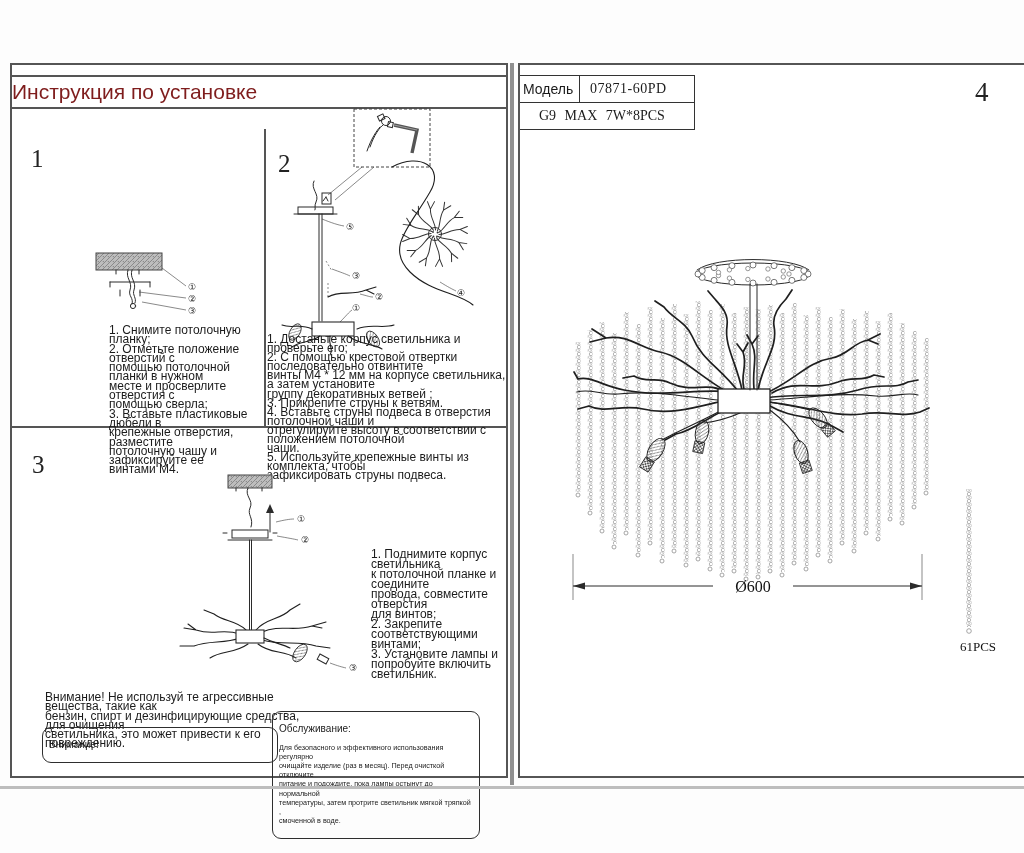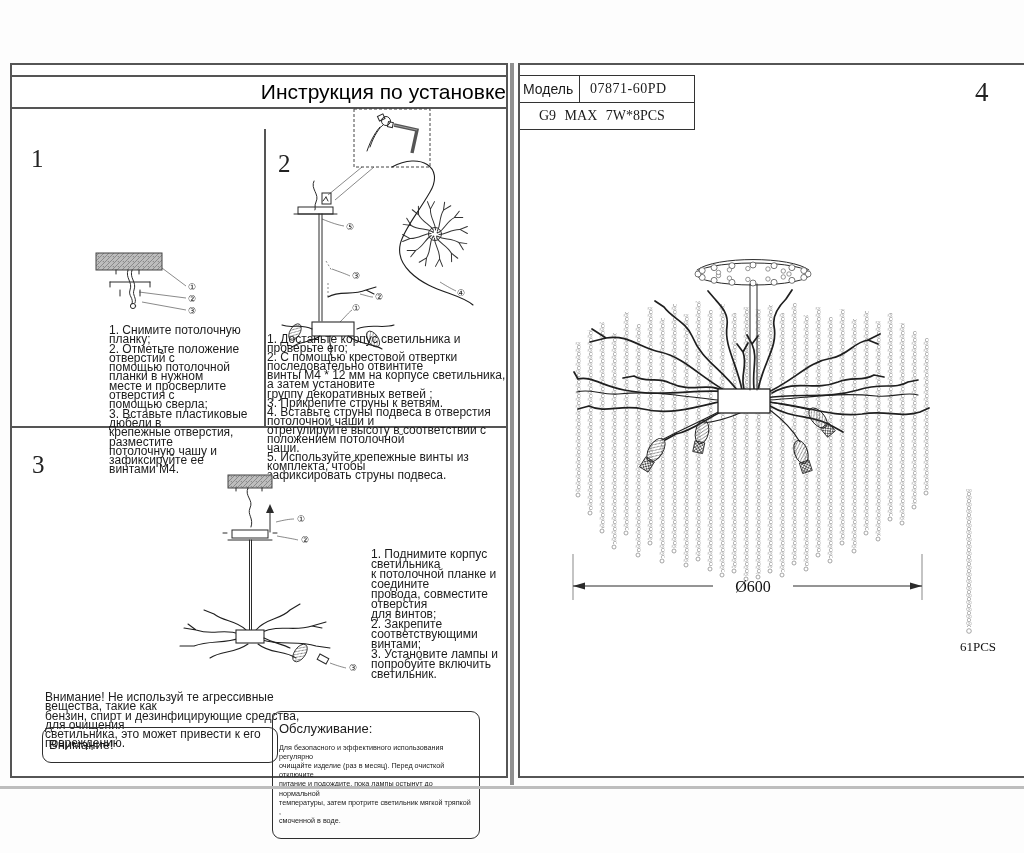--- a/index.html
+++ b/index.html
@@ -6,28 +6,28 @@
   body{width:1024px;height:853px;background:#fff;position:relative;
        font-family:"Liberation Sans",sans-serif;color:#1b1b1b;overflow:hidden}
   #canvas{position:absolute;left:0;top:0;width:1024px;height:853px;background:#fdfdfd}
   .page{position:absolute;background:#fff;border:2px solid #555;box-sizing:border-box}
   #pageL{left:10px;top:63px;width:498px;height:715px}
   #pageR{left:518px;top:63px;width:560px;height:715px}
   .fold{position:absolute;left:510px;top:63px;width:4px;height:722px;background:#909090}
   .bottomline{position:absolute;left:0;top:786px;width:1024px;height:3px;background:#bdbdbd}
   .titlebar{position:absolute;left:0;right:0;top:10px;height:30px;
             border-top:2px solid #555;border-bottom:2px solid #555;
-            text-align:right;font-size:21px;line-height:30px;color:#000000}
+            text-align:left;font-size:21px;line-height:30px;color:#7f1d1d}
   .vdiv{position:absolute;left:252px;top:64px;width:2px;height:297px;background:#555}
   .hdiv{position:absolute;left:0;top:361px;width:100%;height:2px;background:#555}
   .stepnum{position:absolute;font:400 25px "Liberation Serif",serif;color:#222}
   .small{position:absolute;font-size:12px;line-height:9.3px;white-space:pre-line;color:#1b1b1b}
   .rbox{position:absolute;border:1px solid #2e2e2e;border-radius:9px;
         padding:3px 6px;font-size:7.2px;line-height:9.2px;white-space:pre-line;box-sizing:border-box}
-  .rbox .bt{font-size:13px;line-height:9.2px}
+  .rbox .bt{font-size:10px;line-height:9.2px}
   .model-table{position:absolute;left:0px;top:10px;width:175px;border:1px solid #333;
                border-left:none;box-sizing:border-box;background:#fff}
   .mrow1{display:flex;height:26px;border-bottom:1px solid #333}
   .mc-label{width:60px;border-right:1px solid #333;font-size:14px;line-height:26px;
             padding-left:3px;box-sizing:border-box}
   .mc-value{flex:1;font:400 14px/26px "Liberation Serif",serif;padding-left:10px;letter-spacing:.5px}
   .mrow2{height:26px}
   .mc-spec{font:400 14px/26px "Liberation Serif",serif;padding-left:19px;word-spacing:5px}
   .pagenum{position:absolute;left:455px;top:12px;font:400 27px "Liberation Serif",serif;color:#222}
   svg{position:absolute;overflow:visible}

